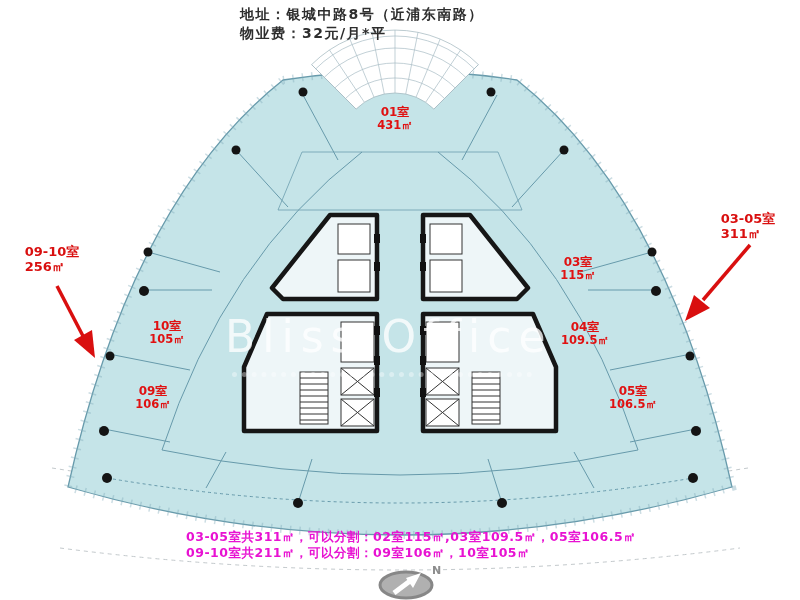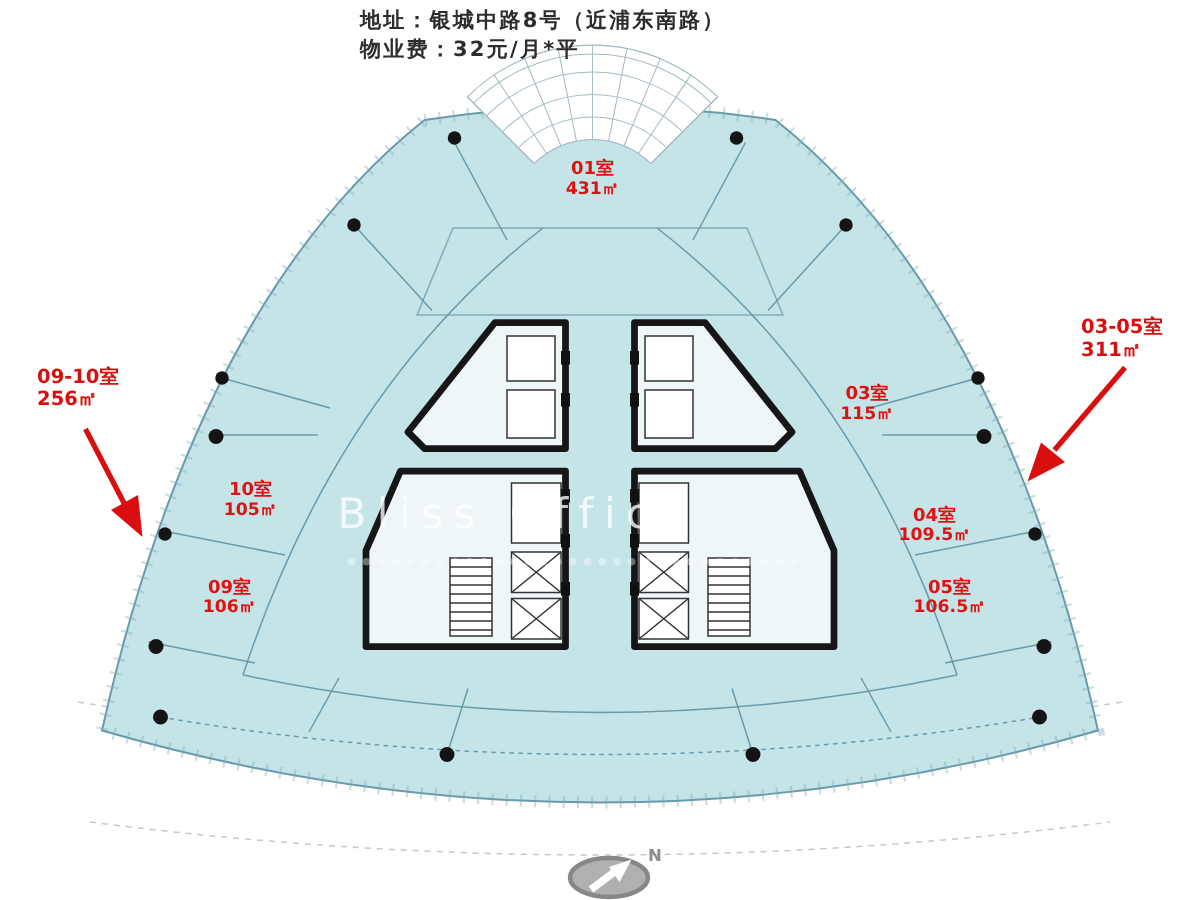--- a/index.html
+++ b/index.html
@@ -17,22 +17,22 @@
   .room{position:absolute;z-index:4;transform:translateX(-50%);text-align:center;
         color:#e01111;font-weight:bold;font-size:12px;line-height:13px;white-space:nowrap;}
   .room .area{font-size:11.5px;}
   
   .callout{position:absolute;z-index:5;transform:translateX(-50%);
         color:#d90f0f;font-weight:bold;font-size:13px;line-height:15px;white-space:nowrap;}
   
   .footer{position:absolute;left:186px;top:529px;z-index:5;color:#e812d2;font-weight:bold;
         font-size:12.5px;line-height:16px;letter-spacing:.5px;white-space:nowrap;}
   
-  .wm{position:absolute;left:225px;top:326px;z-index:3;color:rgba(255,255,255,.78);
-      font-size:28px;letter-spacing:7px;white-space:nowrap;}
+  .wm{position:absolute;left:225px;top:311px;z-index:3;color:rgba(255,255,255,.78);
+      font-size:44px;letter-spacing:7px;white-space:nowrap;}
   .wm-sub{position:absolute;left:232px;top:372px;z-index:3;width:300px;height:0;
       border-top:5px dotted rgba(255,255,255,.38);}
   
   .north{position:absolute;left:432px;top:564px;z-index:4;color:#8d8d8d;
       font-size:11px;font-weight:bold;}
 </style>
 </head>
 <body>
 
 <div id="stage">
@@ -194,21 +194,21 @@
   </div>
 
   <div class="room" style="left:395px;top:106px;">
     <div>01室</div>
     <div class="area">431㎡</div>
   </div>
   <div class="room" style="left:578px;top:256px;">
     <div>03室</div>
     <div class="area">115㎡</div>
   </div>
-  <div class="room" style="left:623px;top:321px;margin-top:16px;">
+  <div class="room" style="left:585px;top:321px;">
     <div>04室</div>
     <div class="area">109.5㎡</div>
   </div>
   <div class="room" style="left:633px;top:385px;">
     <div>05室</div>
     <div class="area">106.5㎡</div>
   </div>
   <div class="room" style="left:153px;top:385px;">
     <div>09室</div>
     <div class="area">106㎡</div>
@@ -220,16 +220,20 @@
 
   <div class="callout" style="left:52px;top:244px;">
     <div>09-10室</div>
     <div>256㎡</div>
   </div>
   <div class="callout" style="left:748px;top:211px;">
     <div>03-05室</div>
     <div>311㎡</div>
   </div>
 
+  <div class="footer">
+    <div>03-05室共311㎡，可以分割：02室115㎡,03室109.5㎡，05室106.5㎡</div>
+    <div>09-10室共211㎡，可以分割：09室106㎡，10室105㎡</div>
+  </div>
 
   <div class="north">N</div>
 
 </div>
 
 </body></html>

